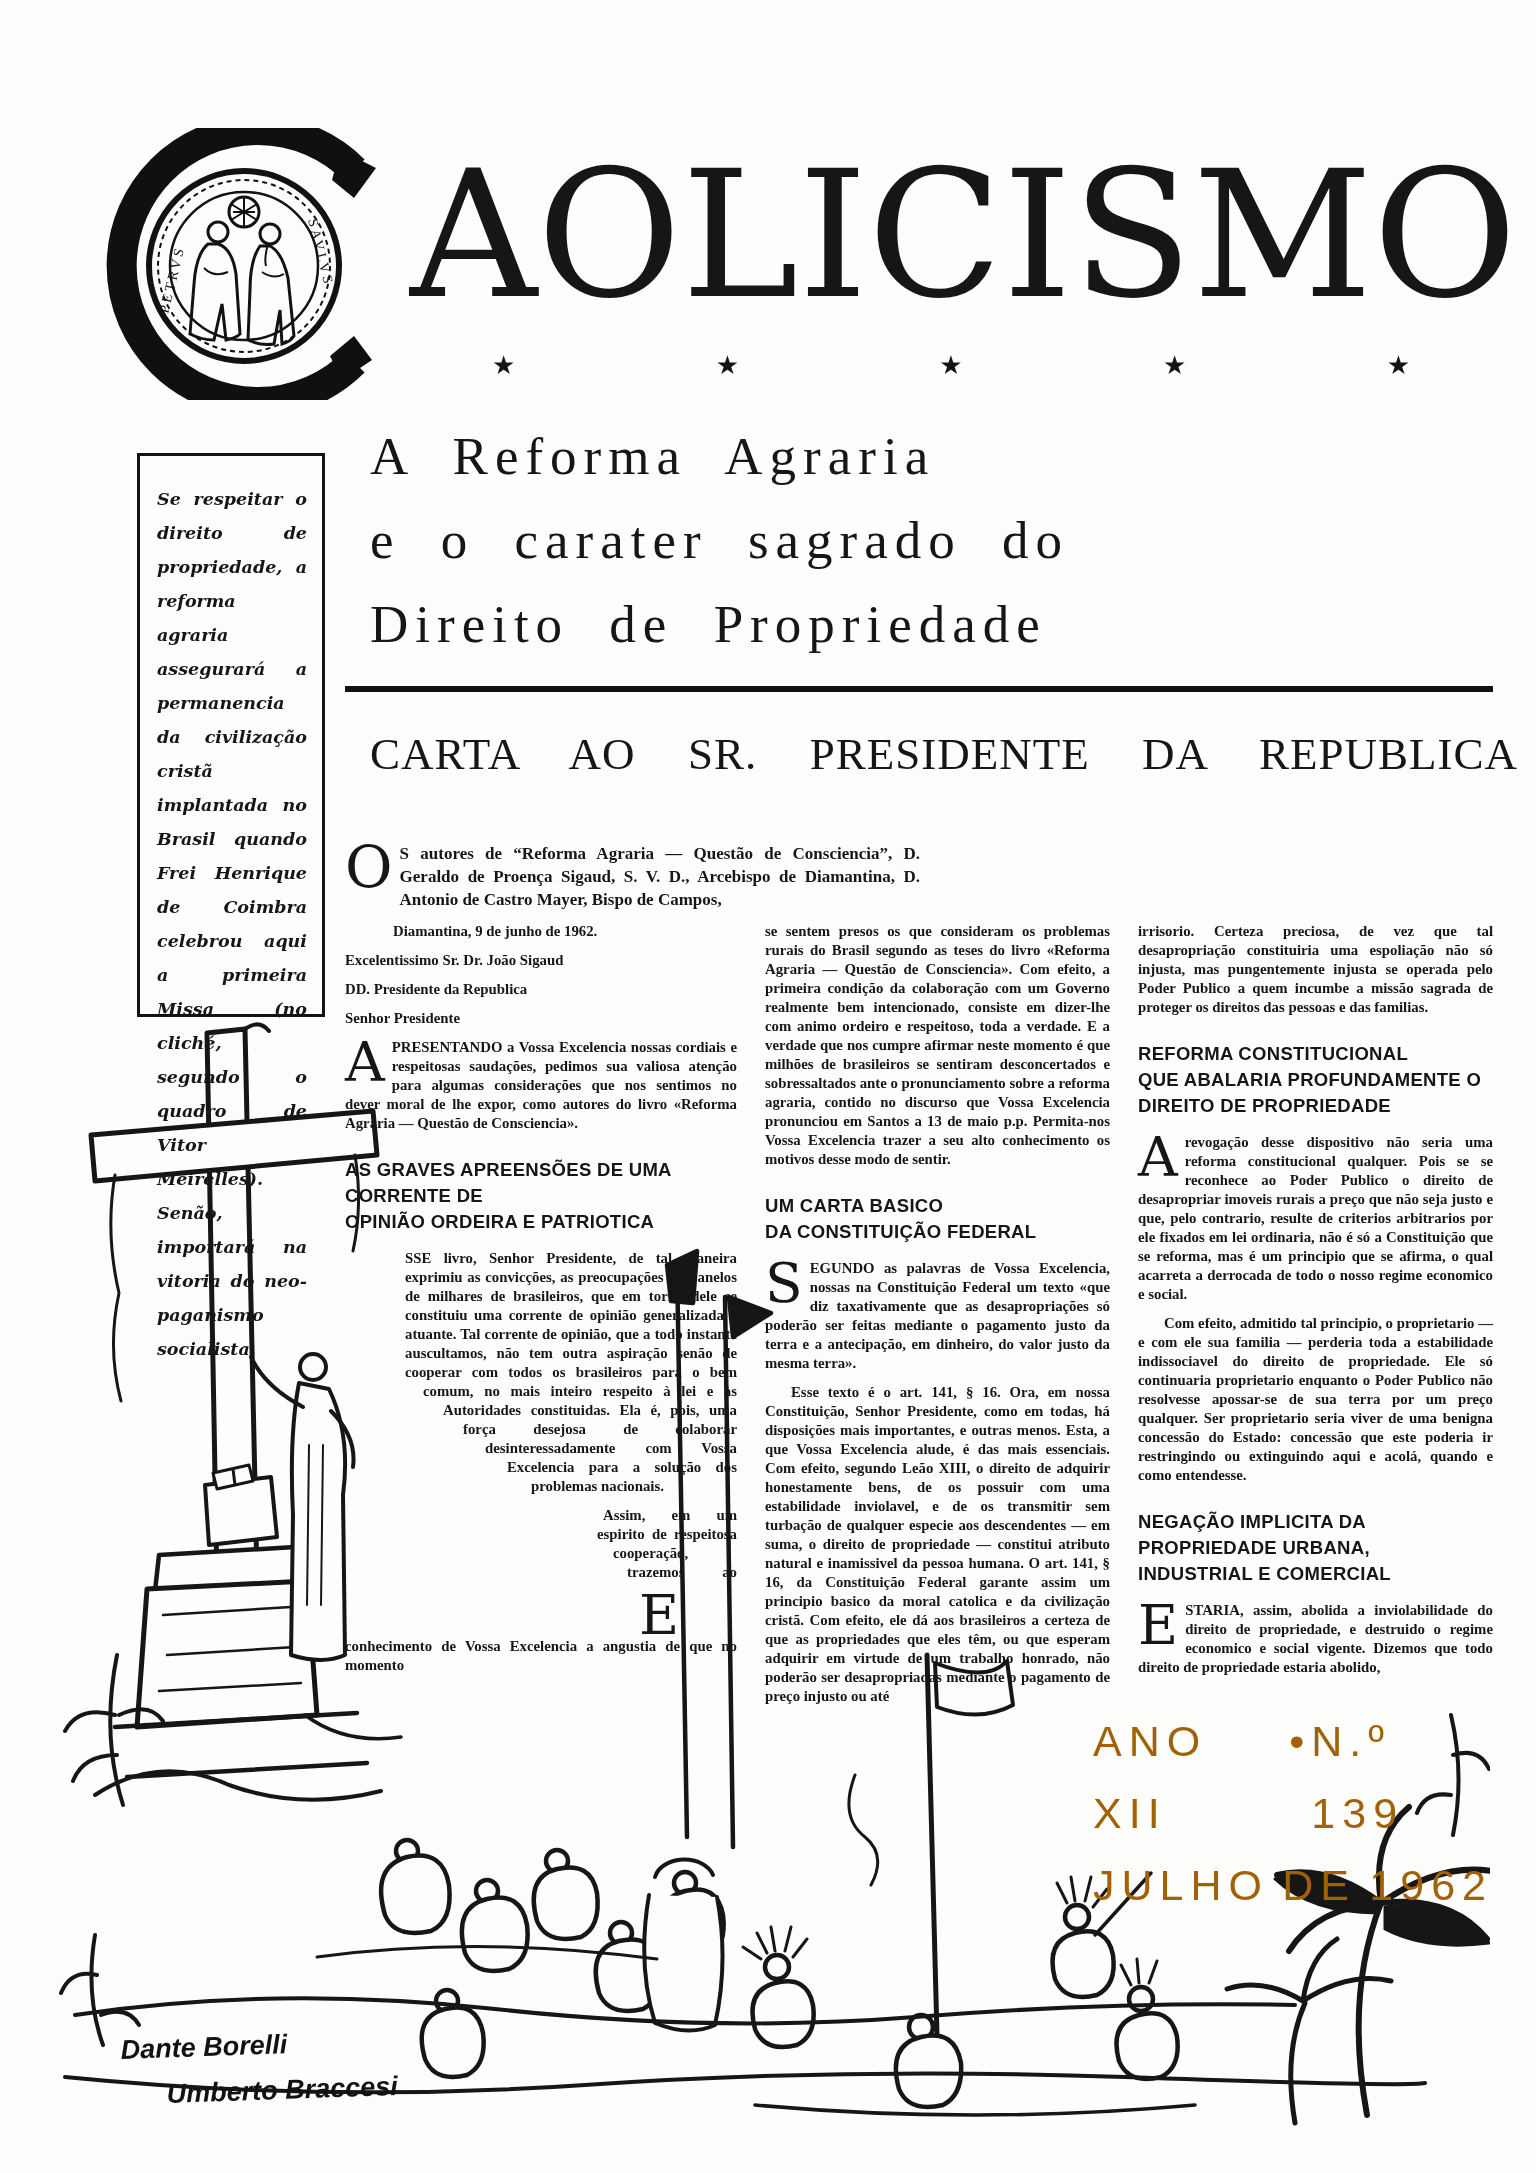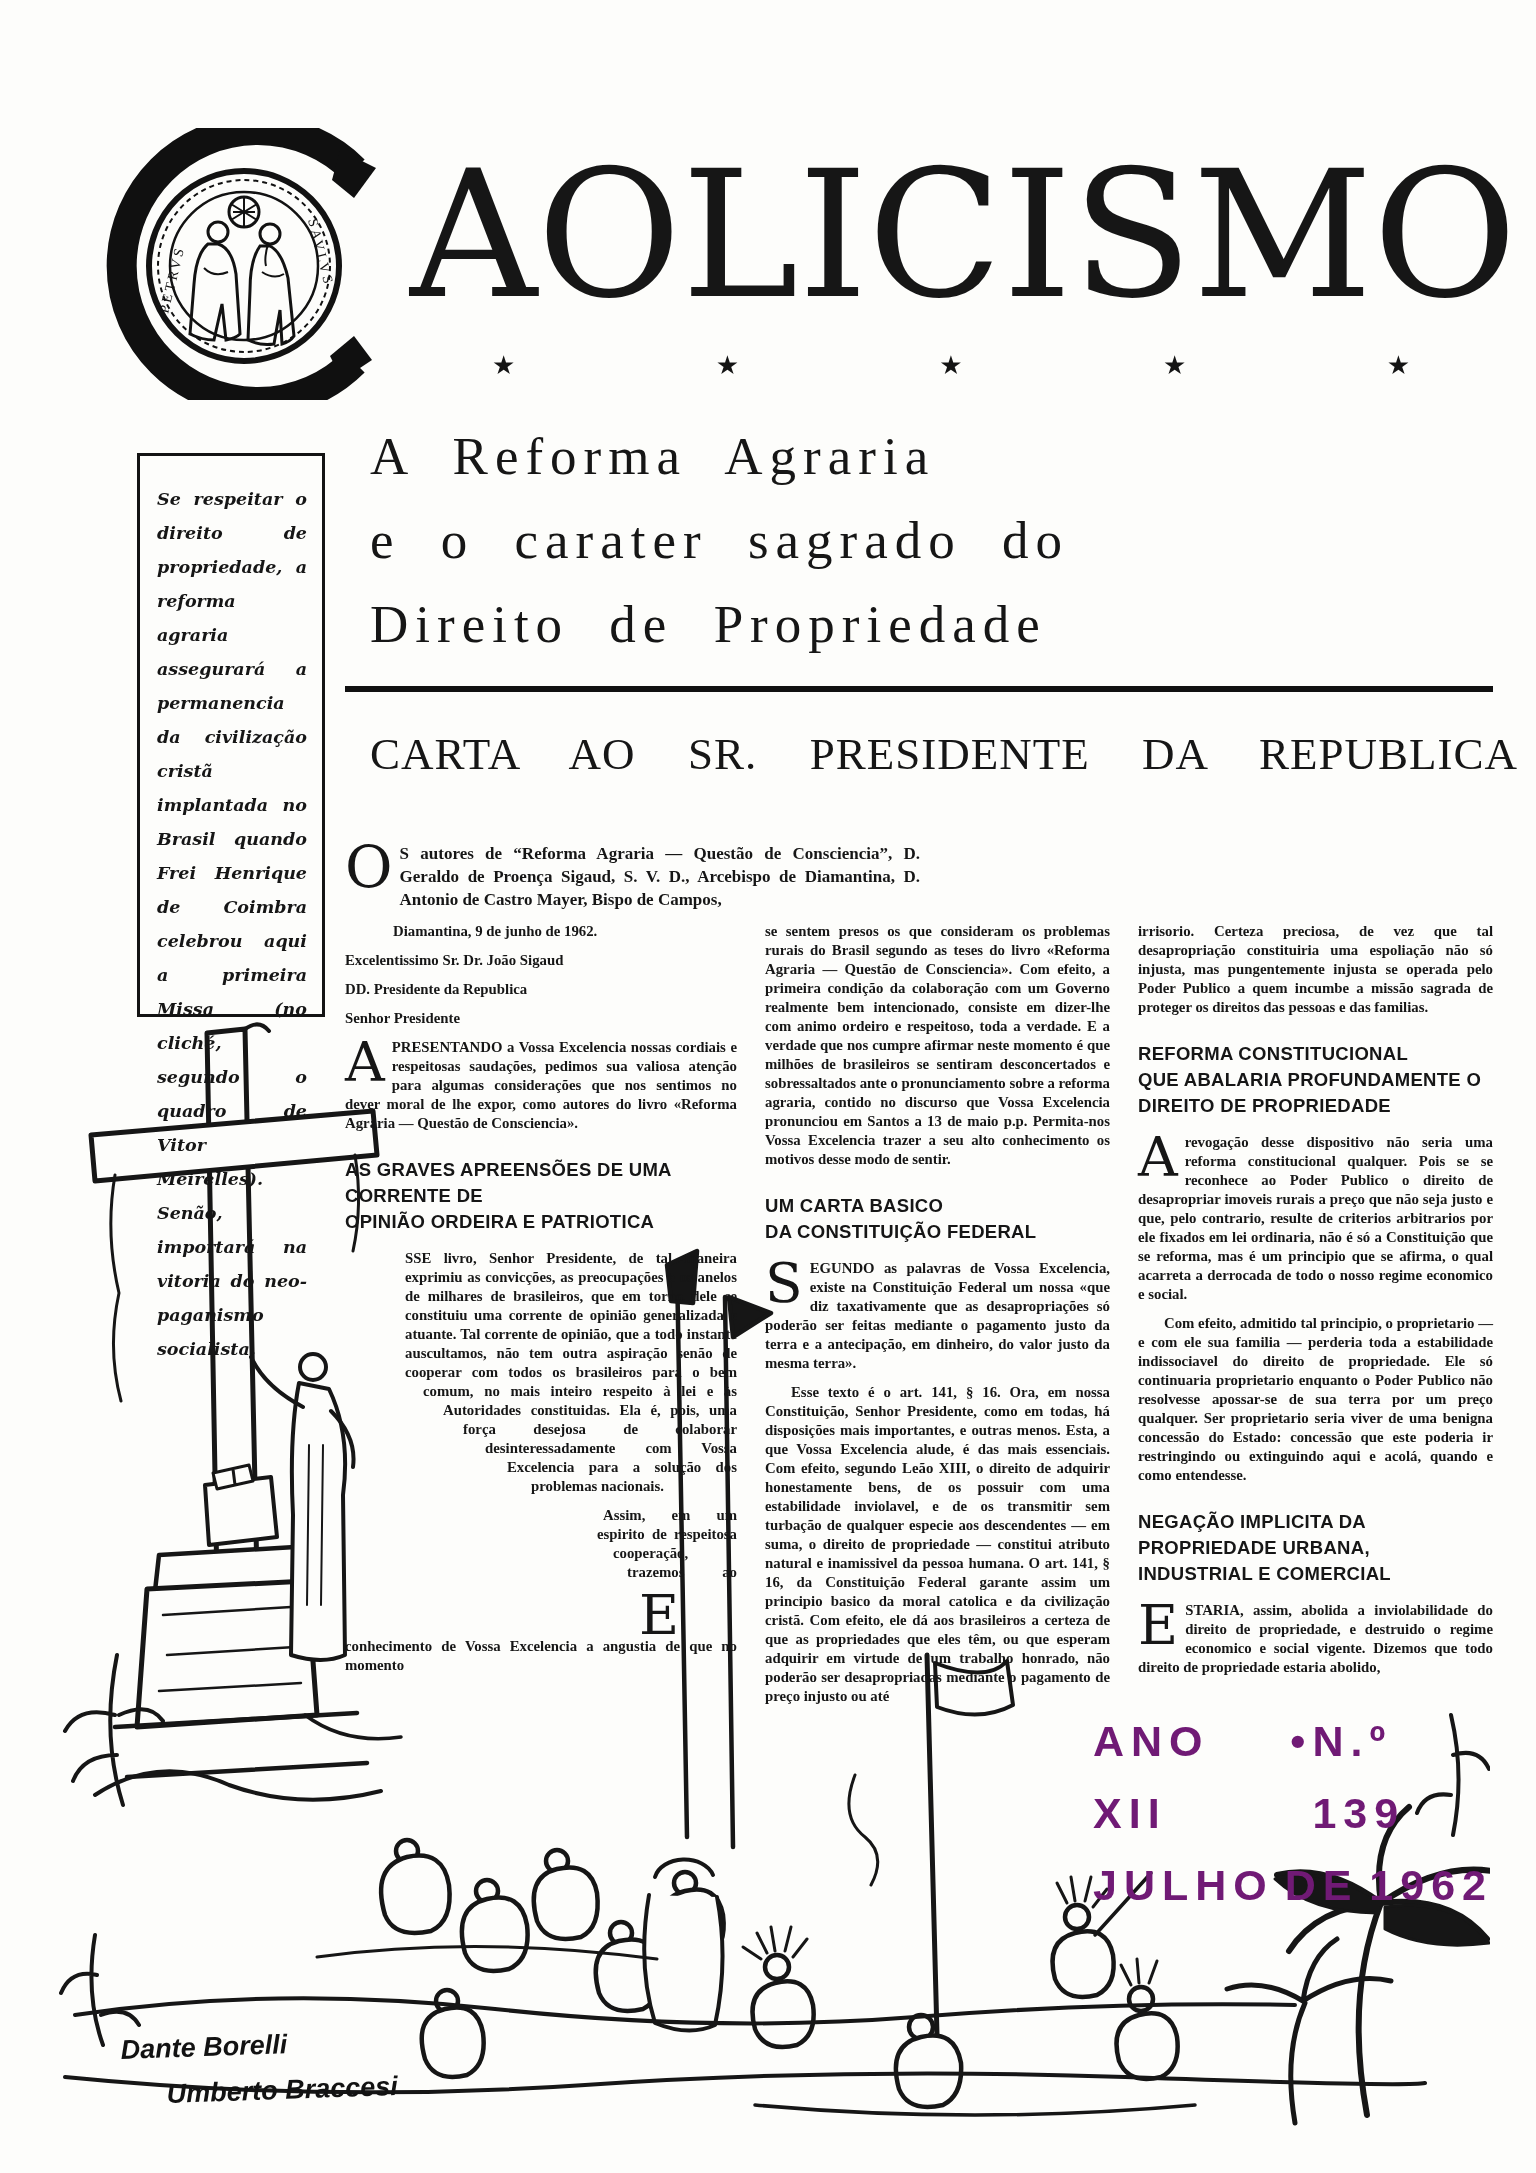--- a/index.html
+++ b/index.html
@@ -53,21 +53,21 @@
           line-height:26px;letter-spacing:.3px;margin:24px 0 14px 0;}
   .dateline{text-align:center;padding-left:48px;font-weight:700;font-size:15px;
             margin:0 0 14px 0;}
   .addr{font-weight:700;font-size:15.5px;line-height:22px;margin:0;}
   .salut{font-weight:700;font-size:15.5px;margin:15px 0 13px 52px;}
   .step{float:left;clear:left;height:19px;}
   .clr{clear:both;}
 
   
   .issue{margin:28px 0 0 -45px;width:400px;font-family:"Liberation Sans",sans-serif;
-         color:#701a75;font-size:43px;line-height:72px;font-weight:700;}
+         color:#a16207;font-size:43px;line-height:72px;font-weight:400;}
   .issue .row{display:flex;justify-content:space-between;letter-spacing:7px;}
 
   
   .illus{left:55px;top:1015px;z-index:1;}
   .sig{font-family:"Liberation Sans",sans-serif;font-style:italic;font-weight:700;
        font-size:27px;fill:#121212;}
 </style>
 </head>
 <body>
 
@@ -174,21 +174,21 @@
     <p class="ind">Assim, em um espirito de respeitosa cooperação, trazemos ao conhecimento de Vossa Excelencia a angustia de que no momento</p>
     <div class="clr"></div>
   </div>
 
   <div class="c2">
     <p>se sentem presos os que consideram os problemas rurais do Brasil segundo as teses do livro «Reforma Agraria — Questão de Consciencia». Com efeito, a primeira condição da colaboração com um Governo realmente bem intencionado, consiste em dizer-lhe com animo ordeiro e respeitoso, toda a verdade. E a verdade que nos cumpre afirmar neste momento é que milhões de brasileiros se sentiram desconcertados e sobressaltados ante o pronunciamento sobre a reforma agraria, contido no discurso que Vossa Excelencia pronunciou em Santos a 13 de maio p.p. Permita-nos Vossa Excelencia trazer a seu alto conhecimento os motivos desse modo de sentir.</p>
     <div class="h-sans">
       <div>UM CARTA BASICO</div>
       <div>DA CONSTITUIÇÃO FEDERAL</div>
     </div>
-    <p><span class="dc">S</span><span>EGUNDO as palavras de Vossa Excelencia, existe na Constituição Federal um nossa «que diz taxativamente que as desapropriações só poderão ser feitas mediante o pagamento justo da terra e a antecipação, em dinheiro, do valor justo da mesma terra».</span></p>
+    <p><span class="dc">S</span><span>EGUNDO as palavras de Vossa Excelencia, nossas na Constituição Federal um texto «que diz taxativamente que as desapropriações só poderão ser feitas mediante o pagamento justo da terra e a antecipação, em dinheiro, do valor justo da mesma terra».</span></p>
     <p class="ind">Esse texto é o art. 141, § 16. Ora, em nossa Constituição, Senhor Presidente, como em todas, há disposições mais importantes, e outras menos. Esta, a que Vossa Excelencia alude, é das mais essenciais. Com efeito, segundo Leão XIII, o direito de adquirir honestamente bens, de os possuir com uma estabilidade inviolavel, e de os transmitir sem turbação de qualquer especie aos descendentes — em suma, o direito de propriedade — constitui atributo natural e inamissivel da pessoa humana. O art. 141, § 16, da Constituição Federal garante assim um principio basico da moral catolica e da civilização cristã. Com efeito, ele dá aos brasileiros a certeza de que as propriedades que eles têm, ou que esperam adquirir em virtude de um trabalho honrado, não poderão ser desapropriadas mediante o pagamento de preço injusto ou até</p>
   </div>
 
   <div class="c3">
     <p>irrisorio. Certeza preciosa, de vez que tal desapropriação constituiria uma espoliação não só injusta, mas pungentemente injusta se operada pelo Poder Publico a quem incumbe a missão sagrada de proteger os direitos das pessoas e das familias.</p>
     <div class="h-sans">
       <div>REFORMA CONSTITUCIONAL</div>
       <div>QUE ABALARIA PROFUNDAMENTE O</div>
       <div>DIREITO DE PROPRIEDADE</div>
     </div>

